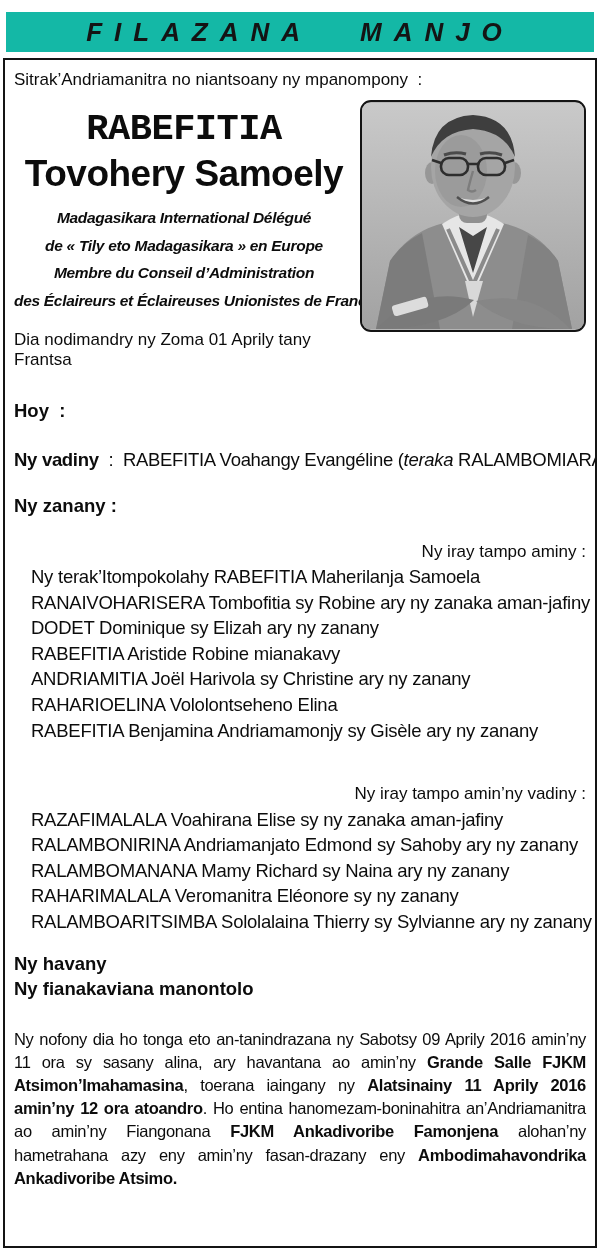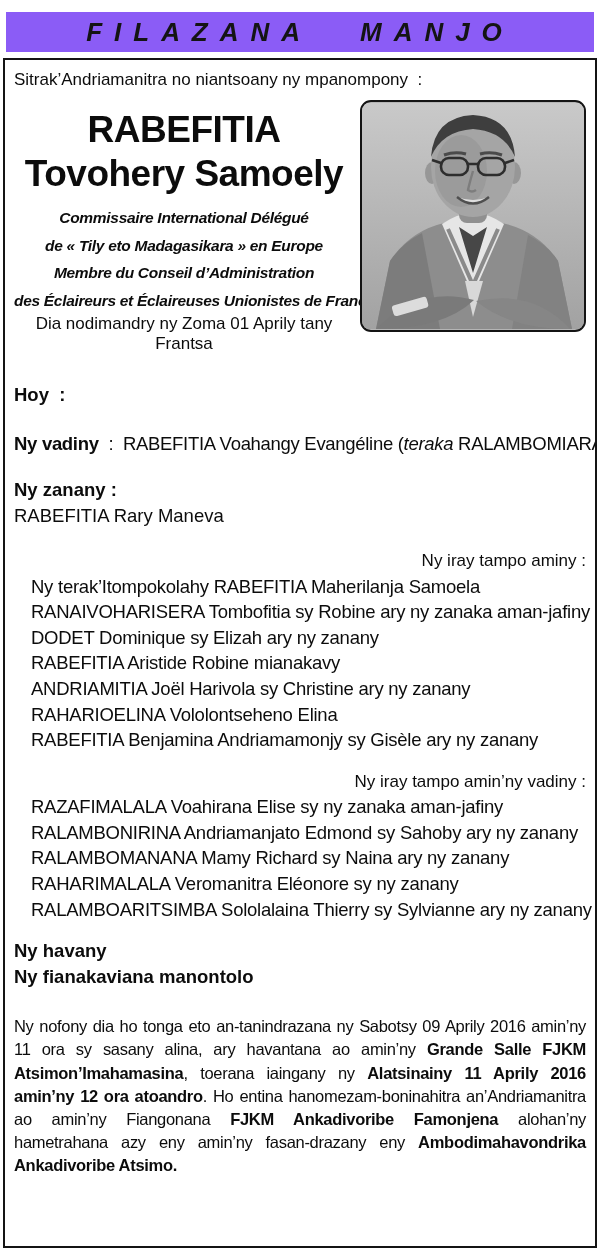--- a/index.html
+++ b/index.html
@@ -8,62 +8,62 @@
     font-family:"Liberation Sans","DejaVu Sans",sans-serif;color:#0c0c0c;
     -webkit-font-smoothing:antialiased;
   }
   .pre{white-space:pre-wrap;}
   .b{font-weight:bold;}
   .i{font-style:italic;}
 
   
   .masthead{
     margin:12px 6px 6px 6px;height:40px;line-height:40px;
-    background:#8b5cf6;text-align:center;
+    background:#14b8a6;text-align:center;
     font-weight:900;font-style:italic;font-size:26px;
     letter-spacing:0.46em;word-spacing:1.15em;color:#141414;
   }
 
   
   .main-box{
     margin:0 3px;border:2.5px solid #141414;
     box-sizing:border-box;height:1190px;
     padding:6px 9px 4px 9px;position:relative;overflow:hidden;
   }
 
   .intro{font-size:17px;margin:4px 0 8px 0;}
 
   
   .header-row{display:flex;gap:6px;}
   .name-col{flex:1;min-width:0;}
   .name-block{text-align:center;margin-top:10px;}
-  .surname{font-size:37px;font-weight:900;line-height:1.18;letter-spacing:-0.5px;}
+  .surname{font-size:37px;font-weight:900;line-height:1.18;letter-spacing:-0.5px;font-family:Liberation Mono, monospace;}
   .given{font-size:37px;font-weight:900;line-height:1.2;letter-spacing:-0.5px;}
   .titles{margin-top:8px;}
   .title-line{
     font-size:15.5px;font-weight:bold;font-style:italic;
     line-height:27.5px;text-align:center;white-space:nowrap;letter-spacing:-0.3px;
   }
-  .death-line{font-size:17px;margin-top:0;text-align:center;}
+  .death-line{font-size:17px;margin-top:16px;text-align:left;}
 
   .photo-frame{
     width:222px;height:228px;flex:0 0 auto;margin-top:2px;
     border:2px solid #141414;border-radius:11px;overflow:hidden;background:#b5b5b5;
   }
   .photo-frame svg{display:block;width:100%;height:100%;}
 
   .hoy{font-size:18.5px;font-weight:bold;margin-top:30px;}
 
   .spouse-line{font-size:18.5px;margin-top:27px;letter-spacing:-0.3px;white-space:pre;}
 
   .children-row{display:flex;margin-top:22px;font-size:18.5px;line-height:25.5px;flex-direction:column;}
   .children-label{font-weight:bold;white-space:pre;margin-right:9px;}
 
   .section-heading{font-size:17px;font-weight:normal;margin-top:20px;line-height:25.5px;text-align:right;}
-  .section-heading.gap{margin-top:16px;}
+  .section-heading.gap{margin-top:38px;}
   .name-list{padding-left:17px;}
   .name-item{font-size:18.5px;line-height:25.6px;letter-spacing:-0.25px;white-space:nowrap;}
 
   .closing{margin-top:16px;}
   .closing-line{font-size:18.5px;font-weight:bold;line-height:25.5px;}
 
   .schedule{
     margin-top:26px;font-size:16.5px;line-height:23.2px;
     text-align:justify;letter-spacing:-0.3px;
   }
@@ -77,21 +77,21 @@
 
   <div class="intro pre">Sitrak’Andriamanitra no niantsoany ny mpanompony  :</div>
 
   <div class="header-row">
     <div class="name-col">
       <div class="name-block">
         <div class="surname">RABEFITIA</div>
         <div class="given">Tovohery Samoely</div>
       </div>
       <div class="titles">
-        <div class="title-line pre">Commissaire International Délégué</div>
+        <div class="title-line pre">Madagasikara International Délégué</div>
         <div class="title-line pre">de «  Tily eto Madagasikara  » en Europe</div>
         <div class="title-line pre">Membre du Conseil d’Administration</div>
         <div class="title-line pre">des Éclaireurs et Éclaireuses Unionistes de France</div>
       </div>
       <div class="death-line">Dia nodimandry ny Zoma 01 Aprily tany Frantsa</div>
     </div>
 
     <div class="photo-frame">
 
       <svg viewBox="0 0 222 226" xmlns="http://www.w3.org/2000/svg">
@@ -146,21 +146,20 @@
     </div>
   </div>
 
   <div class="hoy pre">Hoy  :</div>
 
   <div class="spouse-line"><span class="b">Ny vadiny</span><span>  :  RABEFITIA Voahangy Evangéline (</span><span class="i">teraka</span><span> RALAMBOMIARANA)</span></div>
 
   <div class="children-row">
     <span class="children-label">Ny zanany :</span>
     <span>
-      <div>RABEFITIA Rary Maneva</div>
     </span>
   </div>
 
   <div class="section-heading">Ny iray tampo aminy :</div>
   <div class="name-list">
     <div class="name-item">Ny terak’Itompokolahy RABEFITIA Maherilanja Samoela</div>
     <div class="name-item">RANAIVOHARISERA Tombofitia sy Robine ary ny zanaka aman-jafiny</div>
     <div class="name-item">DODET Dominique sy Elizah ary ny zanany</div>
     <div class="name-item">RABEFITIA Aristide Robine mianakavy</div>
     <div class="name-item">ANDRIAMITIA Joël Harivola sy Christine ary ny zanany</div>

